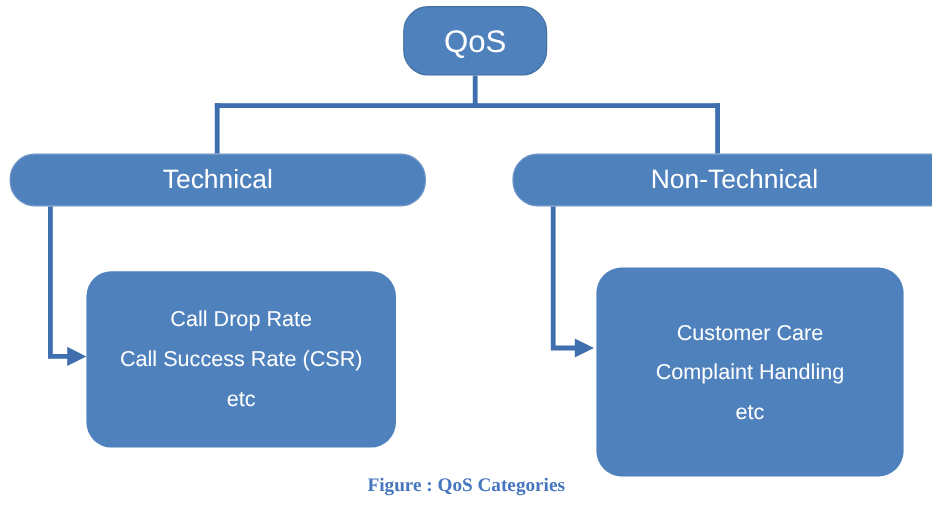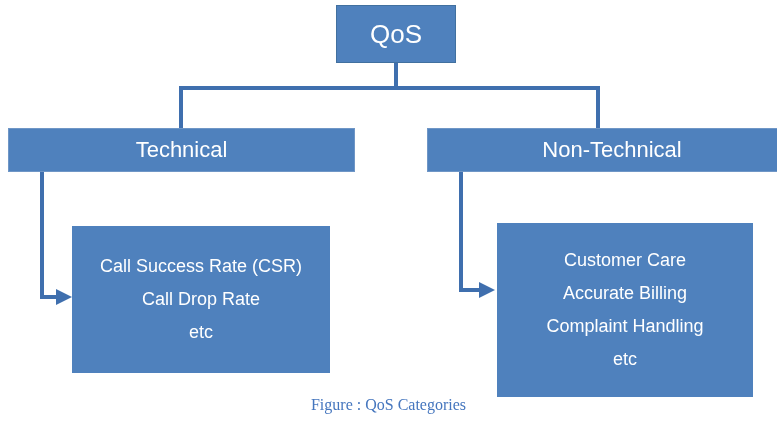--- a/index.html
+++ b/index.html
@@ -17,20 +17,21 @@
   }
   .box {
     position: absolute;
     background: #4f81bd;
     color: #ffffff;
     display: flex;
     align-items: center;
     justify-content: center;
     box-sizing: border-box;
     text-align: center;
+    border-radius: 21px;
   }
   .qos-box {
     left: 336px; top: 5px; width: 120px; height: 58px;
     font-size: 26px;
     border: 1px solid #41709f;
   }
   .branch-box {
     top: 128px; height: 44px;
     font-size: 22px;
     border: 1px solid #6f96c6;
@@ -69,21 +70,21 @@
     position: absolute;
     left: 0; top: 0;
     width: 777px; height: 427px;
     pointer-events: none;
   }
   .caption {
     position: absolute;
     left: 0; right: 0; top: 396px;
     text-align: center;
     font-family: "Liberation Serif", "DejaVu Serif", serif;
-    font-weight: normal;
+    font-weight: bold;
     font-size: 16px;
     color: #4576be;
   }
 </style>
 </head>
 <body>
 
 <div class="canvas">
 
   <div class="box qos-box">
@@ -104,27 +105,26 @@
   </div>
 
   <svg class="arrows-overlay" viewBox="0 0 777 427" xmlns="http://www.w3.org/2000/svg">
     <path d="M 42 172 L 42 297 L 58 297" fill="none" stroke="#3f6fae" stroke-width="4"></path>
     <polygon points="56,289 72,297 56,305" fill="#3f6fae"></polygon>
     <path d="M 461 172 L 461 290 L 481 290" fill="none" stroke="#3f6fae" stroke-width="4"></path>
     <polygon points="479,282 495,290 479,298" fill="#3f6fae"></polygon>
   </svg>
 
   <div class="box list-box list-technical">
+    <div class="line">Call Drop Rate</div>
     <div class="line">Call Success Rate (CSR)</div>
-    <div class="line">Call Drop Rate</div>
     <div class="line">etc</div>
   </div>
 
   <div class="box list-box list-nontechnical">
     <div class="line">Customer Care</div>
-    <div class="line">Accurate Billing</div>
     <div class="line">Complaint Handling</div>
     <div class="line">etc</div>
   </div>
 
   <div class="caption">Figure : QoS Categories</div>
 
 </div>
 
 </body></html>

